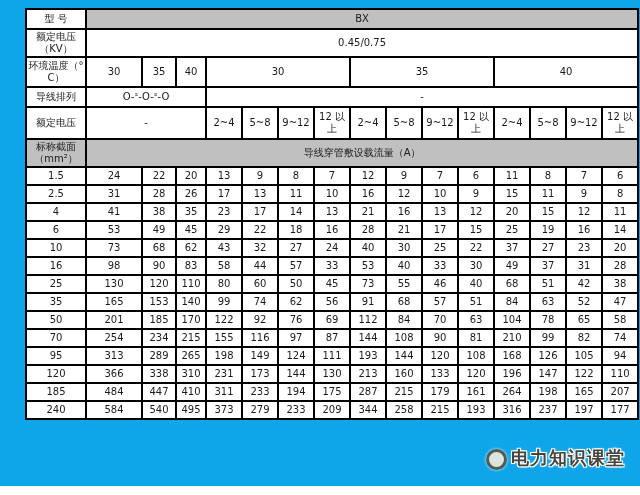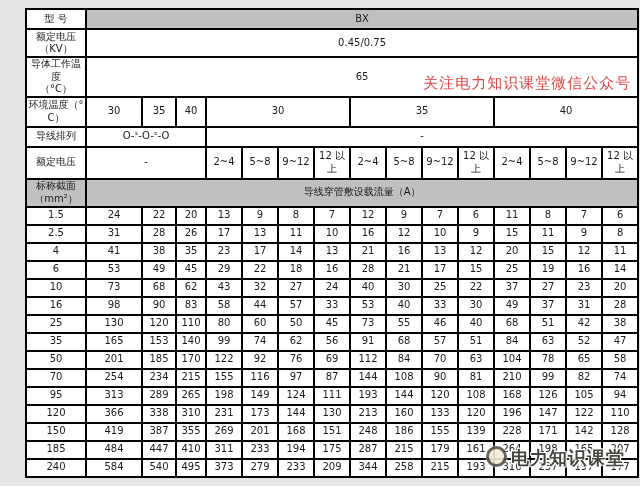--- a/index.html
+++ b/index.html
@@ -1,17 +1,17 @@
 <!DOCTYPE html>
 <html><head>
 <meta charset="utf-8">
 <style>
   html,body{margin:0;padding:0;}
   .page{
-    position:relative; width:640px; height:486px; background:#e5e5e5;
+    position:relative; width:640px; height:486px; background:#0ea5e9;
     font-family:"DejaVu Sans","Liberation Sans",sans-serif; overflow:hidden;
   }
   table.wiretable{
     border-collapse:collapse; table-layout:fixed; width:612px;
     position:absolute; left:25px; top:8px; background:#ffffff;
   }
   table.wiretable td{
     border:2px solid #000; text-align:center; vertical-align:middle;
     font-size:10px; color:#1a1a1a; padding:0 1px; line-height:1.25;
     overflow:hidden; word-break:break-all;
@@ -30,21 +30,21 @@
     position:absolute; right:6px; bottom:3px; font-size:15px;
     color:#e04545; white-space:nowrap; letter-spacing:1px;
   }
   .note-line{
     position:absolute; left:27px; top:471px; font-size:16px; color:#1a1a1a;
     white-space:nowrap;
     margin-top:17px;
   }
   .watermark{
     position:absolute; left:486px; top:446px; display:flex;
-    align-items:flex-start; gap:4px; pointer-events:none;
+    align-items:flex-end; gap:4px; pointer-events:none;
   }
   .wm-logo{
     width:15px; height:15px; border-radius:50%;
     border:3px solid #5a5548; background:#f3edda; opacity:.9;
     box-shadow:0 0 3px #fff;
   }
   .wm-text{
     font-size:18px; font-weight:bold; color:#454540; letter-spacing:1px;
     text-shadow:-1px -1px 0 #fff, 1px -1px 0 #fff, -1px 1px 0 #fff,
                  1px 1px 0 #fff, 0 0 3px #fff;
@@ -79,30 +79,20 @@
       <tr class="r-model">
         <td>型 号</td>
         <td class="gray" colspan="15">BX</td>
       </tr>
       <tr class="r-voltage">
         <td>
           <div>额定电压</div>
           <div>（KV）</div>
         </td>
         <td colspan="15">0.45/0.75</td>
-      </tr>
-      <tr class="r-ctemp">
-        <td>
-          <div>导体工作温度</div>
-          <div>（°C）</div>
-        </td>
-        <td colspan="15" class="rel">
-          <span>65</span>
-          <span class="red-note">关注电力知识课堂微信公众号</span>
-        </td>
       </tr>
       <tr class="r-ambient">
         <td>环境温度（°C）</td>
         <td>30</td>
         <td>35</td>
         <td>40</td>
         <td colspan="4">30</td>
         <td colspan="4">35</td>
         <td colspan="4">40</td>
       </tr>
@@ -346,38 +336,20 @@
           <td>213</td>
           <td>160</td>
           <td>133</td>
           <td>120</td>
           <td>196</td>
           <td>147</td>
           <td>122</td>
           <td>110</td>
         </tr>
         <tr>
-          <td>150</td>
-          <td>419</td>
-          <td>387</td>
-          <td>355</td>
-          <td>269</td>
-          <td>201</td>
-          <td>168</td>
-          <td>151</td>
-          <td>248</td>
-          <td>186</td>
-          <td>155</td>
-          <td>139</td>
-          <td>228</td>
-          <td>171</td>
-          <td>142</td>
-          <td>128</td>
-        </tr>
-        <tr>
           <td>185</td>
           <td>484</td>
           <td>447</td>
           <td>410</td>
           <td>311</td>
           <td>233</td>
           <td>194</td>
           <td>175</td>
           <td>287</td>
           <td>215</td>

